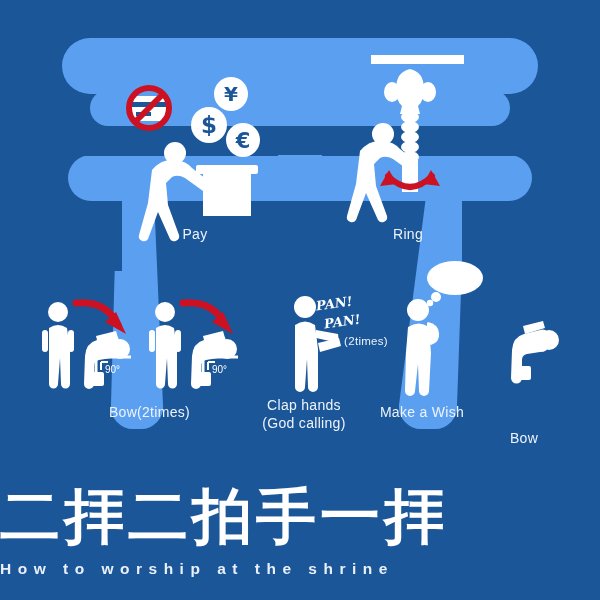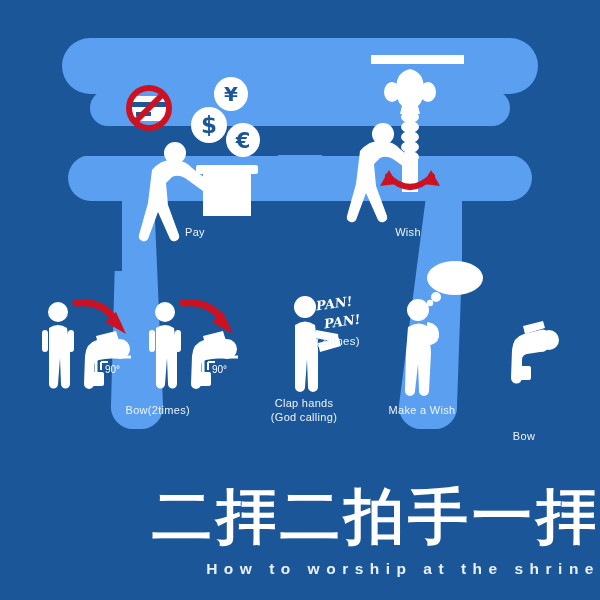--- a/index.html
+++ b/index.html
@@ -18,33 +18,33 @@
     overflow:hidden;
   }
   svg.layer{
     position:absolute;top:0;left:0;
     width:600px;height:600px;
     display:block;
   }
   .cap-label{
     position:absolute;
     color:#eef3fb;
-    font-size:11px;
+    font-size:14px;
     letter-spacing:.3px;
     text-align:center;
     white-space:pre-line;
     line-height:1.25;
     pointer-events:none;
   }
   .cap-label.small{font-size:11.5px;}
   #title-block{
     position:absolute;
     left:0;right:0;
     bottom:22px;
-    text-align:right;
+    text-align:left;
   }
   #jp-title{
     color:#ffffff;
     font-size:60px;
     font-weight:700;
     letter-spacing:4px;
     line-height:1;
     font-family:"DejaVu Sans","Liberation Sans",sans-serif;
     margin:0 0 14px 0;
     padding:0;
@@ -242,34 +242,34 @@
       <path d="M511 378 l 1 -28 q1 -13 12 -16 l 16 -4 q8 -2 8 6 l 0 10 q0 6 -8 6 l -13 2
                q-5 1 -5 6 l 0 18 a5.5 5.5 0 0 1 -11 0 z"></path>
       <path d="M523 326 l 20 -5 l 2 7 l -20 6 z"></path>
       <rect x="512" y="366" width="19" height="14" rx="2"></rect>
     </g>
 
   </svg>
 
   <div class="cap-label" style="left:155px;top:226px;width:80px;">Pay</div>
 
-  <div class="cap-label" style="left:368px;top:226px;width:80px;">Wish</div>
+  <div class="cap-label" style="left:368px;top:226px;width:80px;">Ring</div>
 
   <div class="cap-label" style="left:70px;top:404px;width:120px;text-align:right;">Bow(2times)</div>
 
   <div class="cap-label" style="left:244px;top:397px;width:120px;">Clap hands
 (God calling)</div>
 
   <div class="cap-label" style="left:372px;top:404px;width:100px;">Make a Wish</div>
 
   <div class="cap-label" style="left:494px;top:422px;width:60px;margin-top:8px;">Bow</div>
 
   <div class="pan-text" style="left:316px;top:296px;">PAN!</div>
   <div class="pan-text" style="left:324px;top:314px;">PAN!</div>
-  <div class="cap-label small" style="left:308px;top:334px;width:60px;text-align:center;">(2times)</div>
+  <div class="cap-label small" style="left:328px;top:334px;width:60px;text-align:right;">(2times)</div>
 
   <div class="deg-text" style="left:105px;top:364px;">90°</div>
   <div class="deg-text" style="left:212px;top:364px;">90°</div>
 
   <div id="title-block">
     <div id="jp-title">二拝二拍手一拝</div>
     <div id="en-title">How to worship at the shrine</div>
   </div>
 
 </div>

